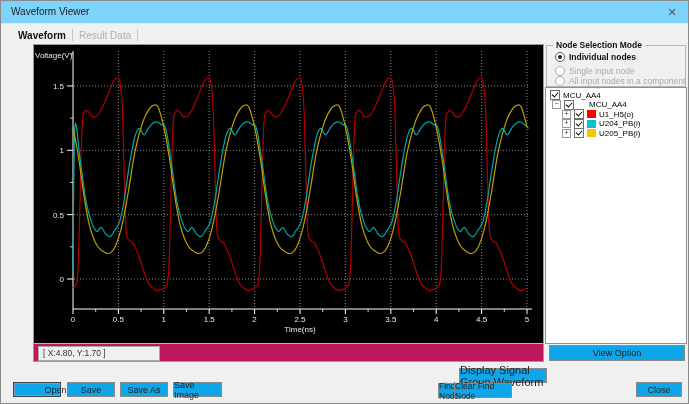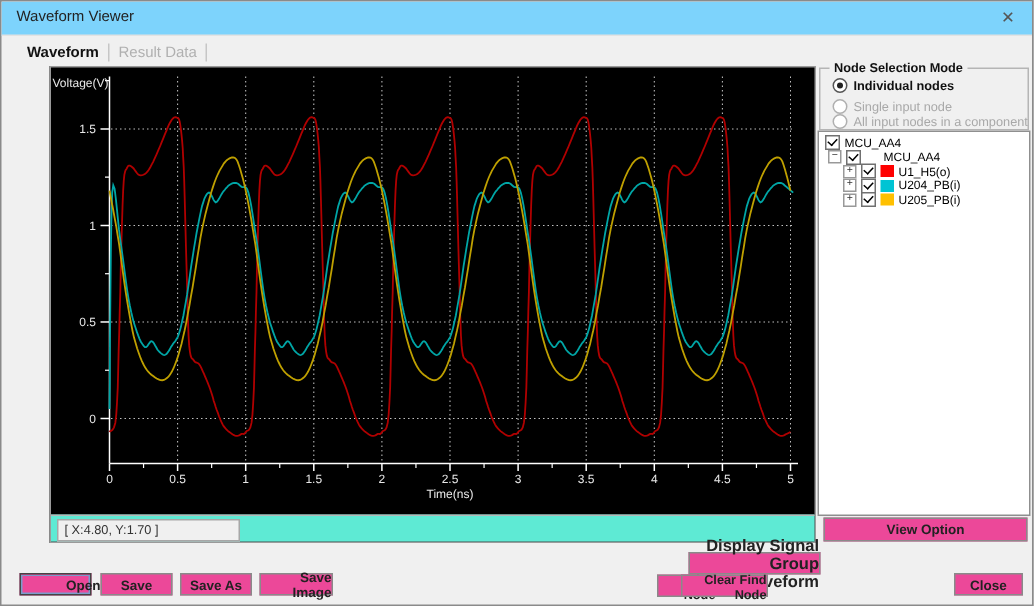--- a/index.html
+++ b/index.html
@@ -7,41 +7,41 @@
   #titlebar{position:absolute;left:0;top:0;width:100%;height:22px;background:#7dd3fc;border-bottom:1px solid #e2e2e2;}
   #title{position:absolute;left:10px;top:5px;font-size:10px;color:#222;}
   #close-btn{position:absolute;right:8px;top:3px;width:16px;height:16px;font-size:11px;color:#555;text-align:center;line-height:16px;cursor:default;}
   #tabbar{position:absolute;left:12px;top:26px;height:16px;font-size:10px;display:flex;align-items:center;}
   .tab{padding:0 5px;}
   .tab.active{color:#111;font-weight:bold;}
   .tab.inactive{color:#b0b0b0;}
   .tabsep{width:1px;height:12px;background:#c6c6c6;margin:0 1px;}
   #main-panel{position:absolute;left:32px;top:43px;width:509px;height:316px;border:1px solid #9a9a9a;background:#000;}
   #plot-svg{position:absolute;left:0;top:0;}
-  #plot-statusbar{position:absolute;left:0;bottom:0;width:509px;height:17px;background:#5eead4;border-top:1px solid #b8b8b8;}
+  #plot-statusbar{position:absolute;left:0;bottom:0;width:509px;height:17px;background:#be185d;border-top:1px solid #b8b8b8;}
   .status-cell{position:absolute;top:2px;height:11px;border:1px solid #a7a7a7;background:#f0f0f0;font-size:8.5px;color:#333;padding:1px 4px;white-space:nowrap;overflow:hidden;}
   #status-cursor{left:4px;width:112px;}
   #status-stats{left:128px;width:368px;}
   #groupbox{position:absolute;left:545px;top:44px;width:138px;height:40px;border:1px solid #b5b5b5;}
   #groupbox-title{position:absolute;left:6px;top:-6px;background:#f0f0f0;padding:0 3px;font-size:8.5px;font-weight:bold;color:#111;}
   .radio-row{position:absolute;left:8px;height:10px;display:flex;align-items:flex-end;}
   .radio-icon{width:8px;height:8px;border-radius:50%;border:1px solid #555;background:#fff;margin-right:4px;position:relative;flex:none;}
   .radio-icon.disabled{border-color:#b0b0b0;}
   .radio-icon.selected::after{content:"";position:absolute;left:2px;top:2px;width:4px;height:4px;border-radius:50%;background:#222;}
   .radio-label{font-size:8.5px;color:#111;white-space:nowrap;}
   .radio-label.selected{font-weight:bold;}
   .radio-label.disabled{color:#a8a8a8;font-weight:normal;}
   #tree-panel{position:absolute;left:544px;top:86px;width:140px;height:255px;background:#fff;border:1px solid #8f8f8f;overflow:hidden;}
   .tree-row{position:absolute;left:0;width:100%;height:10px;display:flex;align-items:center;}
   .expander{width:7px;height:7px;border:1px solid #999;background:#fff;font-size:7px;line-height:5px;text-align:center;color:#333;flex:none;margin-right:3px;}
   .checkbox{width:8px;height:8px;border:1px solid #707070;background:#fff;flex:none;margin-right:3px;position:relative;}
   .checkbox.checked::after{content:"";position:absolute;left:1px;top:1px;width:5px;height:3px;border-left:1.5px solid #000;border-bottom:1.5px solid #000;transform:rotate(-48deg);}
   .swatch{width:9px;height:8px;flex:none;margin-right:3px;}
   .tree-label{font-size:8px;color:#000;white-space:nowrap;}
-  .btn{position:absolute;background:#ec4899;border:1px solid #8a8a8a;font-size:9px;color:#222;text-align:right;font-family:"Liberation Sans",sans-serif;padding:0;display:flex;align-items:center;justify-content:center;box-sizing:border-box;font-weight:bold;}
+  .btn{position:absolute;background:#0ea5e9;border:1px solid #8a8a8a;font-size:9px;color:#222;text-align:left;font-family:"Liberation Sans",sans-serif;padding:0;display:flex;align-items:center;justify-content:center;box-sizing:border-box;}
   .btn.default{border:1px solid #444;box-shadow:inset 0 0 0 1px #7a9ccc;padding-left:37px;}
   #btn-view-option{left:548px;top:344px;width:136px;height:16px;}
   #btn-open{left:12px;top:381px;width:48px;height:15px;}
   #btn-save{left:66px;top:381px;width:48px;height:15px;}
   #btn-saveas{left:119px;top:381px;width:48px;height:15px;}
   #btn-saveimage{left:172px;top:381px;width:49px;height:15px;}
   #btn-display-group{left:458px;top:367px;width:88px;height:15px;font-size:11px;}
   #btn-find-node{left:437px;top:382px;width:40px;height:15px;font-size:8.5px;}
   #btn-clear-find{left:453px;top:382px;width:58px;height:15px;font-size:8.5px;}
   #btn-close{left:635px;top:381px;width:46px;height:15px;}

